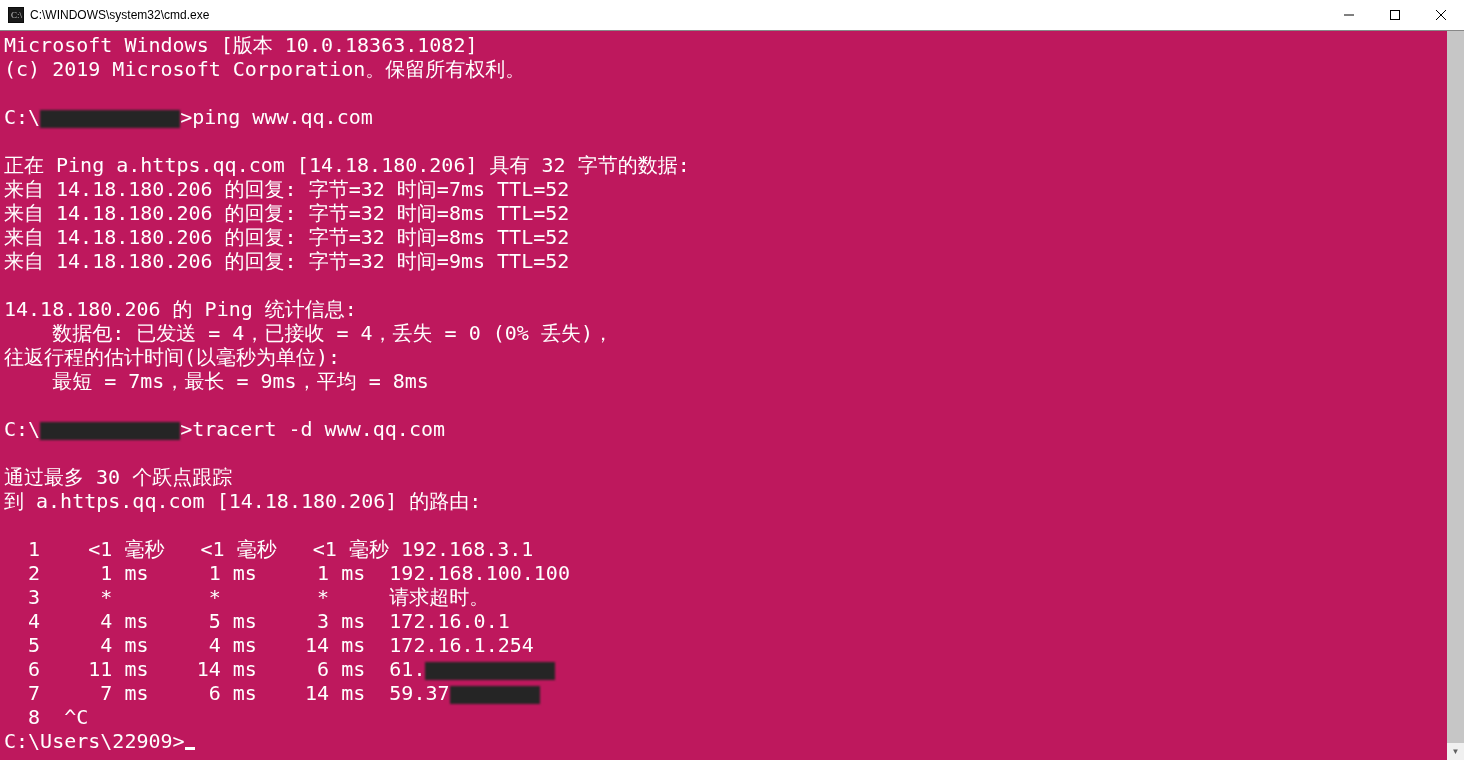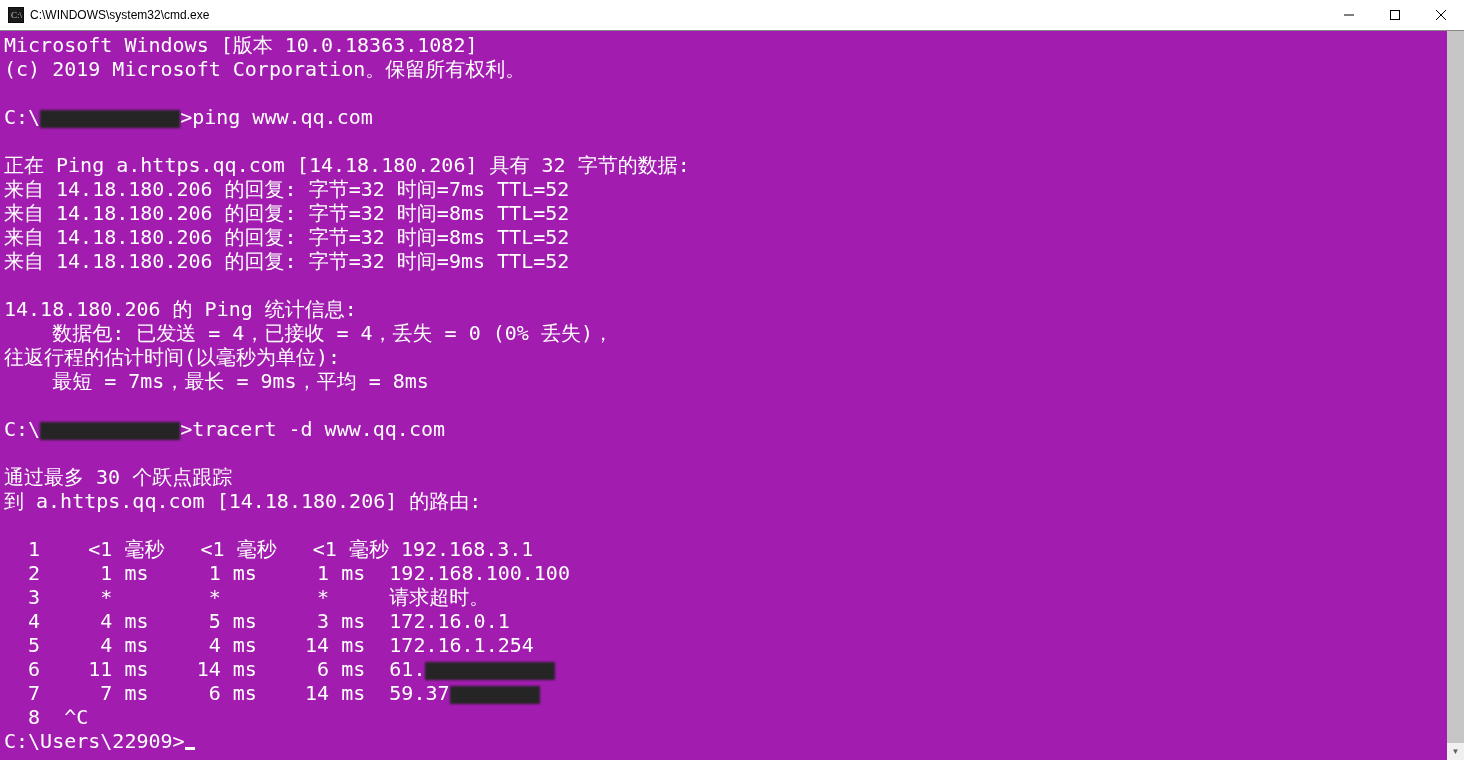--- a/index.html
+++ b/index.html
@@ -4,21 +4,21 @@
 <style>
   html,body{margin:0;padding:0;width:1464px;height:760px;overflow:hidden;font-family:"Segoe UI",Tahoma,sans-serif;background:#1a1a1a}
   .window{width:1464px;height:760px;display:flex;flex-direction:column;background:#000;position:relative}
   .titlebar{height:30px;background:#fff;display:flex;align-items:center;font-size:12px;color:#000;border-bottom:1px solid #888}
   .titlebar-icon{width:16px;height:16px;margin:0 6px 0 8px;display:flex;align-items:center;justify-content:center}
   .titlebar-icon svg{display:block}
   .titlebar-text{flex:0 0 auto}
   .titlebar-spacer{flex:1}
   .win-controls{display:flex;height:100%}
   .win-btn{width:46px;height:100%;display:flex;align-items:center;justify-content:center;font-size:10px;color:#000}
-  .terminal-area{flex:1;display:flex;background:#a21caf;color:#fff;position:relative}
+  .terminal-area{flex:1;display:flex;background:#be185d;color:#fff;position:relative}
   .terminal{flex:1;padding:2px 0 0 4px;font-family:"NSimSun","SimSun","Consolas",monospace;font-size:20px;line-height:24px;white-space:pre;color:#fff;overflow:hidden;letter-spacing:0}
   .scrollbar{width:17px;background:#f0f0f0;position:relative}
   .scroll-thumb{position:absolute;left:0;right:0;top:0;height:720px;background:#c6c6c6}
   .scroll-up,.scroll-down{position:absolute;left:0;right:0;height:17px;background:#f0f0f0;display:flex;align-items:center;justify-content:center;font-size:8px;color:#606060}
   .scroll-up{top:0}
   .scroll-down{bottom:0}
   .redact{display:inline-block;vertical-align:middle;height:18px;background:#252525;filter:blur(1px)}
   .cursor{display:inline-block;width:10px;height:3px;background:#fff;vertical-align:-2px}
 </style>
 </head>

